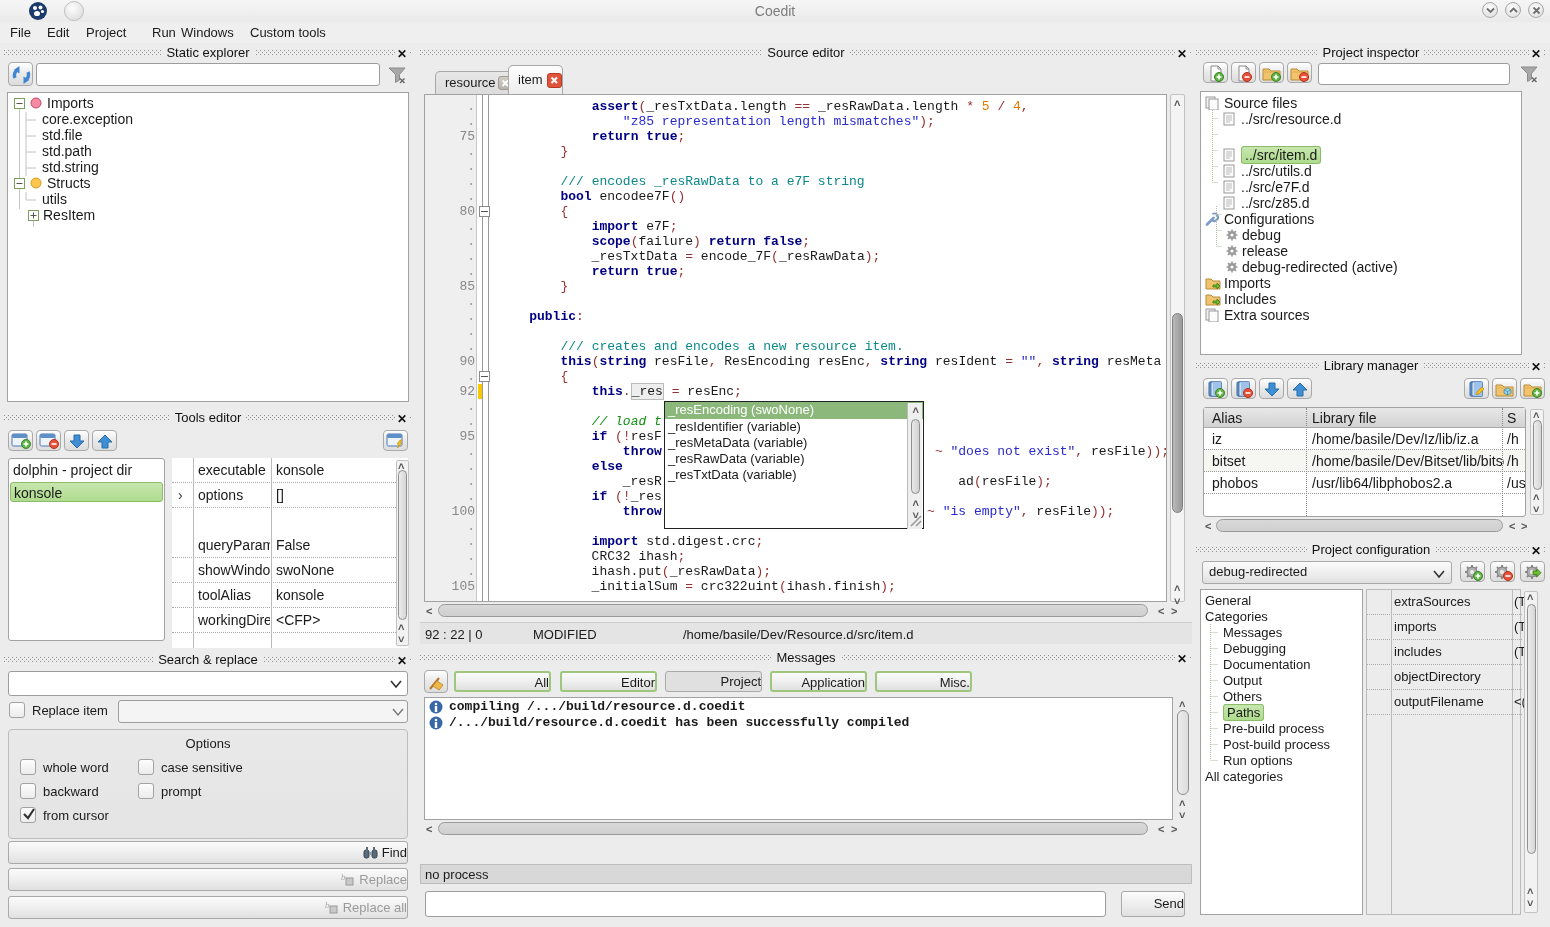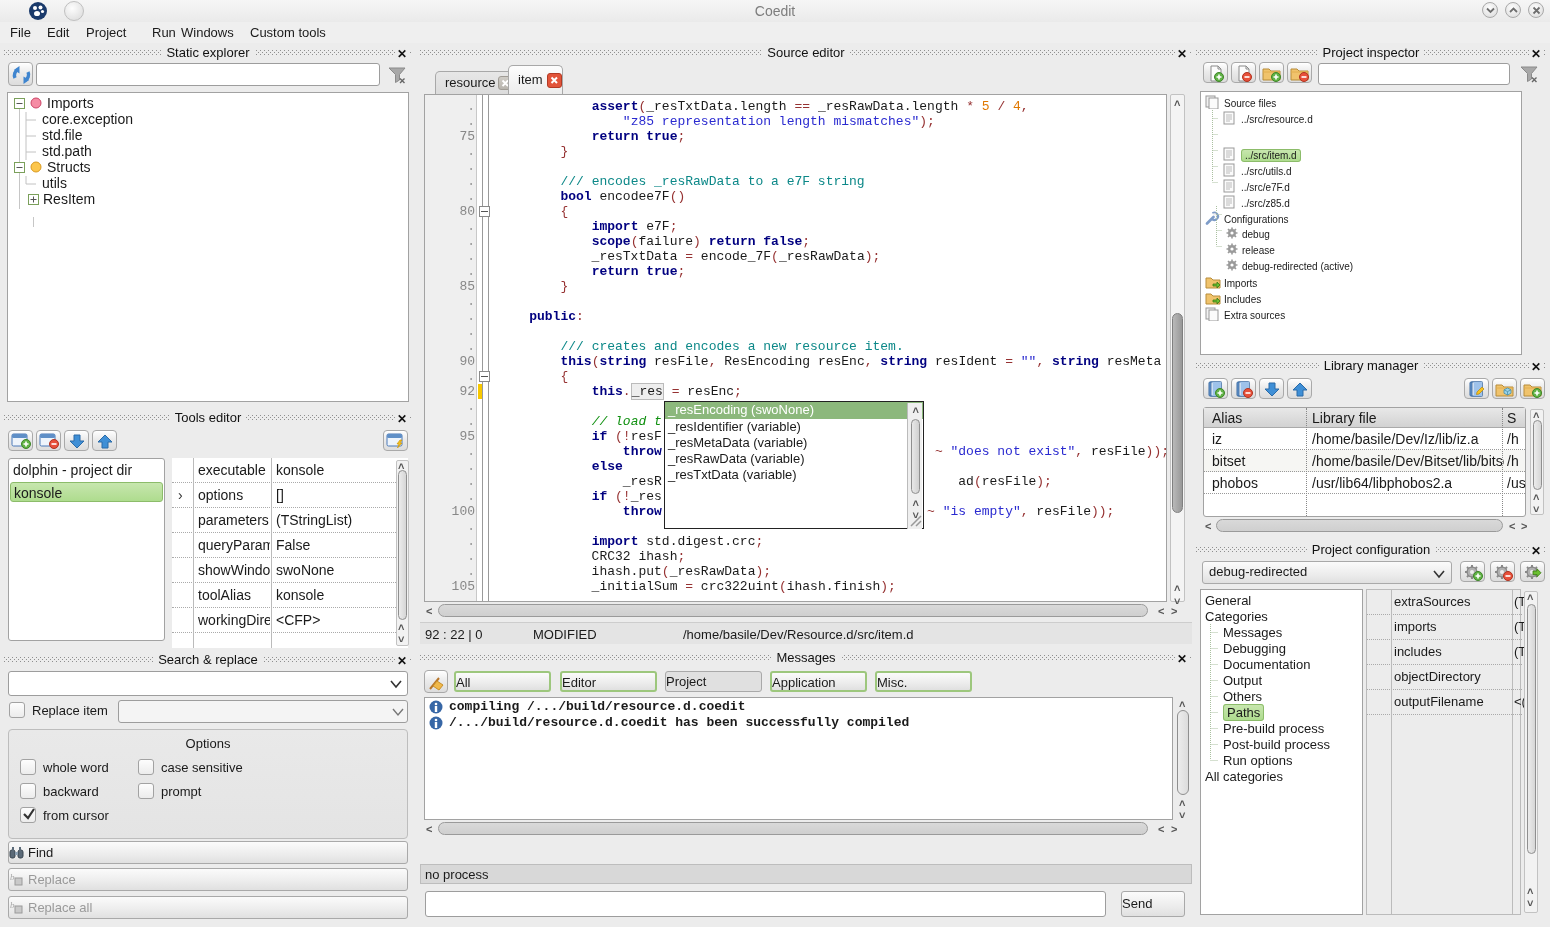--- a/index.html
+++ b/index.html
@@ -15,21 +15,21 @@
 .hdr .x { position:absolute; right:3px; top:1px; font-weight:bold; color:#111; font-size:12px; background:#ececec; padding:0 2px;}
 
 .tb { position:absolute; width:25px; height:21px; border:1px solid #a9a9a9; border-radius:4px;
   background:linear-gradient(#ffffff,#ebebeb 45%,#dcdcdc); box-shadow:0 1px 0 rgba(255,255,255,.7) inset; }
 .tb svg { position:absolute; left:2px; top:2px; }
 
 .inp { position:absolute; background:#fff; border:1px solid #9d9d9d; border-radius:3px; }
 
 .box { position:absolute; background:#fff; border:1px solid #a2a2a2; }
 
-.pbtn { position:absolute; border:1px solid #a9a9a9; border-radius:3px; text-align:left;
+.pbtn { position:absolute; border:1px solid #a9a9a9; border-radius:3px; text-align:right;
   background:linear-gradient(#fbfbfb,#ececec 60%,#e0e0e0); }
 
 .sel { background:linear-gradient(#c7e6ae,#aedc8e); border:1px solid #8cbc6a; border-radius:3px; }
 
 .trow { height:16px; line-height:16px; white-space:nowrap; }
 
 .sbv { position:absolute; background:#f2f2f2; border:1px solid #c2c2c2; border-radius:2px;}
 .thumb { position:absolute; background:linear-gradient(90deg,#ececec,#d6d6d6); border:1px solid #8f8f8f; border-radius:7px; }
 .thumbh { position:absolute; background:linear-gradient(#d9d9d9,#cfcfcf); border:1px solid #9a9a9a; border-radius:7px; }
 .arr { position:absolute; color:#555; font-size:11px; line-height:10px; font-weight:bold;}
@@ -109,20 +109,23 @@
         </svg>Imports</div>
       <div class="trow"><svg width="30" height="16" style="vertical-align:-4px">
           <path d="M14 0 V16 M14 8 H24" stroke="#c2c2c2" fill="none"></path>
         </svg>core.exception</div>
       <div class="trow"><svg width="30" height="16" style="vertical-align:-4px">
           <path d="M14 0 V16 M14 8 H24" stroke="#c2c2c2" fill="none"></path>
         </svg>std.file</div>
       <div class="trow"><svg width="30" height="16" style="vertical-align:-4px">
           <path d="M14 0 V16 M14 8 H24" stroke="#c2c2c2" fill="none"></path>
         </svg>std.path</div>
+      <div class="trow"><svg width="30" height="16" style="vertical-align:-4px">
+          <path d="M14 0 V16 M14 8 H24" stroke="#c2c2c2" fill="none"></path>
+        </svg>std.string</div>
       <div class="trow"><svg width="11" height="11" style="vertical-align:-1px;margin:0 4px 0 2px">
           <rect x="0.5" y="0.5" width="10" height="10" fill="#fff" stroke="#7ba05b"></rect>
           <path d="M2.5 5.5 h6 " stroke="#555" stroke-width="1"></path>
         </svg><svg width="12" height="12" style="vertical-align:-1px;margin:0 5px 0 1px">
           <circle cx="6" cy="6" r="5" fill="#fcc64c" stroke="#d99a20"></circle>
         </svg>Structs</div>
       <div class="trow"><svg width="30" height="16" style="vertical-align:-4px">
           <path d="M14 0 V8 M14 8 H24" stroke="#c2c2c2" fill="none"></path>
         </svg>utils</div>
       <div class="trow"><span style="display:inline-block;width:14px"></span><svg width="11" height="11" style="vertical-align:-1px;margin:0 4px 0 2px">
@@ -174,24 +177,20 @@
 
 <div class="abs" style="left:172px;top:458px;width:236px;height:190px;background:#fff;font-size:14px;" id="te-grid">
     <div style="position:absolute;left:0;top:0px;width:236px;height:25px;border-bottom:1px dotted #aaa;">
       <span style="position:absolute;left:26px;top:4px;width:72px;overflow:hidden;white-space:nowrap;">executable</span>
       <span style="position:absolute;left:104px;top:4px;">konsole</span>
     </div>
     <div style="position:absolute;left:0;top:25px;width:236px;height:25px;border-bottom:1px dotted #aaa;">
       <span style="position:absolute;left:26px;top:4px;width:72px;overflow:hidden;white-space:nowrap;">options</span>
       <span style="position:absolute;left:104px;top:4px;">[]</span>
       <span style="position:absolute;left:6px;top:4px;color:#333;">›</span>
-    </div>
-    <div style="position:absolute;left:0;top:50px;width:236px;height:25px;border-bottom:1px dotted #aaa;">
-      <span style="position:absolute;left:26px;top:4px;width:72px;overflow:hidden;white-space:nowrap;">parameters</span>
-      <span style="position:absolute;left:104px;top:4px;">(TStringList)</span>
     </div>
     <div style="position:absolute;left:0;top:75px;width:236px;height:25px;border-bottom:1px dotted #aaa;">
       <span style="position:absolute;left:26px;top:4px;width:72px;overflow:hidden;white-space:nowrap;">queryParameters</span>
       <span style="position:absolute;left:104px;top:4px;">False</span>
     </div>
     <div style="position:absolute;left:0;top:100px;width:236px;height:25px;border-bottom:1px dotted #aaa;">
       <span style="position:absolute;left:26px;top:4px;width:72px;overflow:hidden;white-space:nowrap;">showWindowMode</span>
       <span style="position:absolute;left:104px;top:4px;">swoNone</span>
     </div>
     <div style="position:absolute;left:0;top:125px;width:236px;height:25px;border-bottom:1px dotted #aaa;">
@@ -471,21 +470,21 @@
       <circle cx="14" cy="12" r="4.5" fill="#e8503a" stroke="#b0321f"></circle>
       <path d="M11.5 12h5" stroke="#fff" stroke-width="1.6"></path>
     </svg>
   </div>
 <div class="inp" style="left:1318px;top:63px;width:192px;height:22px;"></div>
 <svg class="abs" style="left:1518px;top:64px" width="22" height="20" viewBox="0 0 22 20">
   <path d="M3 3 L19 3 L13.5 9.5 L13.5 15 L9.5 17.5 L9.5 9.5 Z" fill="#a8a8a8" stroke="#8a8a8a" stroke-width="1"></path>
   <path d="M14 13.5 l4.5 4.5 M18.5 13.5 l-4.5 4.5" stroke="#666" stroke-width="1.4"></path>
 </svg>
 <div class="box" style="left:1200px;top:91px;width:322px;height:264px;">
-  <div id="pi-tree" style="padding:3px 0 0 3px;font-size:10px;">
+  <div id="pi-tree" style="padding:3px 0 0 3px;font-size:14px;">
       <div class="trow" style="padding-left:1px;"><svg width="15" height="14" style="vertical-align:-2px;margin-right:4px">
           <rect x="1" y="1" width="9" height="11" fill="#f2f2f2" stroke="#999"></rect>
           <rect x="4" y="3" width="9" height="11" fill="#fbfbfb" stroke="#999"></rect>
         </svg>Source files</div>
       <div class="trow" style="padding-left:18px;"><svg width="14" height="14" style="vertical-align:-2px;margin-right:5px">
           <rect x="2" y="1" width="10" height="12" fill="#fbfbfb" stroke="#999"></rect>
           <path d="M4 4h6M4 6h6M4 8h6M4 10h4" stroke="#bbb" stroke-width="1"></path>
         </svg>../src/resource.d</div>
       <div class="trow" style="padding-left:18px;margin-top:20px;"><svg width="14" height="14" style="vertical-align:-2px;margin-right:5px">
           <rect x="2" y="1" width="10" height="12" fill="#fbfbfb" stroke="#999"></rect>

